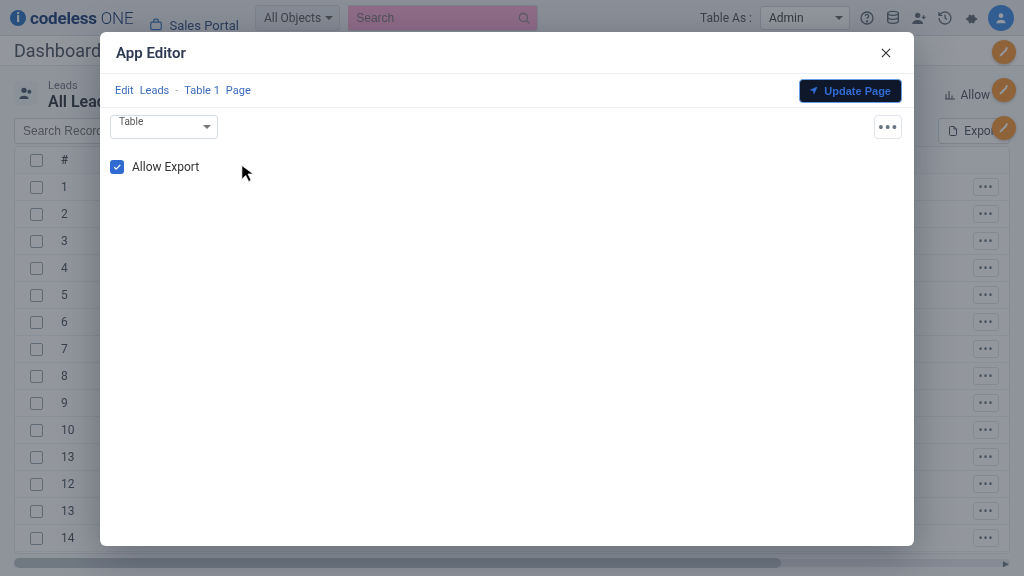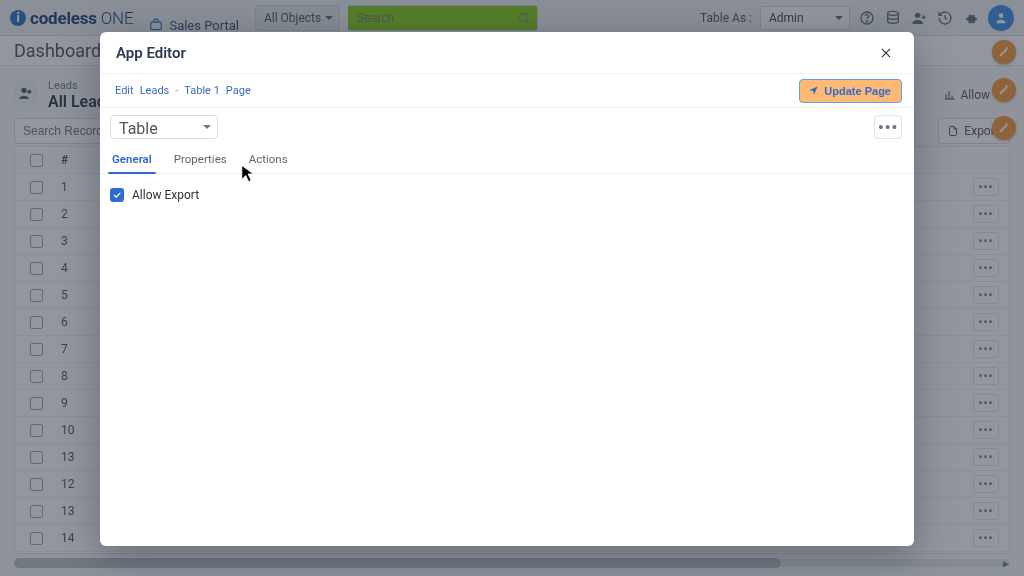--- a/index.html
+++ b/index.html
@@ -16,21 +16,21 @@
     display:inline-flex; align-items:center; justify-content:center; color:#fff;
     font-size:12px; font-weight:900; }
   .logo .one { font-weight:300; }
   .portal { display:flex; align-items:center; gap:6px; color:#2d4f7f; margin-left:8px;margin-top:15px; }
   .portal-icon { width:14px; height:14px; }
   .objsel { margin-left:8px; height:26px; padding:0 18px 0 8px;
     background:#e4e8ee; border:1px solid #d0d6de; border-radius:3px;
     font-size:12px; color:#555; display:flex; align-items:center; position:relative; }
   .objsel::after { content:""; position:absolute; right:6px; top:50%; margin-top:-2px;
     border:4px solid transparent; border-top-color:#666; }
-  .search { flex:1; height:26px; max-width:320px; background:#84cc16;
+  .search { flex:1; height:26px; max-width:320px; background:#f9a8d4;
     border:1px solid #d0d6de; border-left:none; border-radius:0 3px 3px 0;
     display:flex; align-items:flex-end; position:relative; }
   .search input { flex:1; border:none; background:transparent; height:100%;
     padding:0 26px 0 8px; font-size:12px; color:#444; outline:none; }
   .search-icon { position:absolute; right:6px; top:5px; color:#888; }
   .spacer { flex:1; }
   .viewas { font-size:12px; color:#555; }
   .viewas-sel { height:24px; min-width:90px; border:1px solid #cfd6de;
     border-radius:3px; background:#fff; padding:0 20px 0 8px; font-size:12px;
     color:#444; display:flex; align-items:center; position:relative; }
@@ -106,28 +106,28 @@
     align-items:center; justify-content:space-between; padding:0 16px;gap:16px; }
   .m-title { font-size:15px; font-weight:600; color:#2d3a52; }
   .m-close { width:24px; height:24px; border-radius:4px; display:flex;
     align-items:center; justify-content:center; color:#444; cursor:pointer;
     font-size:18px; }
   .m-sub { height:34px; border-bottom:1px solid #eceff3; display:flex;
     align-items:center; justify-content:space-between; padding:0 12px 0 15px; }
   .bc { font-size:11px; color:#3a6bbd; display:flex; gap:6px; white-space:nowrap; }
   .bc .sep { color:#9aa6b5; }
   .updbtn { height:24px; border:1px solid #6a9be8; border-radius:4px;
-    background:#fdba74; color:#2f6bd0; font-size:11px; font-weight:600;
+    background:#0f172a; color:#2f6bd0; font-size:11px; font-weight:600;
     padding:0 10px 0 8px; display:flex; align-items:center; gap:5px;
     cursor:pointer; }
   .m-row2 { height:38px; display:flex; align-items:center;
     justify-content:space-between; padding:0 12px 0 10px; }
   .tblsel { height:24px; width:108px; border:1px solid #d7dde5; border-radius:3px;
-    font-size:16px; color:#555; padding:0 18px 0 8px; position:relative;
-    display:flex; align-items:flex-end; }
+    font-size:10px; color:#555; padding:0 18px 0 8px; position:relative;
+    display:flex; align-items:flex-start; }
   .tblsel::after { content:""; position:absolute; right:6px; top:50%;
     margin-top:-2px; border:4px solid transparent; border-top-color:#777; }
   .kebab { width:28px; height:24px; border:1px solid #e0e5ec; border-radius:4px;
     display:flex; align-items:center; justify-content:center; color:#6b7684;
     font-weight:700; letter-spacing:1px; cursor:pointer; }
   .tabs { display:flex; gap:18px; padding:0 12px 0 10px; border-bottom:1px solid #eceff3;
     height:28px; align-items:flex-end; }
   .tab { font-size:11.5px; color:#5d6773; padding:0 2px 7px; cursor:pointer;
     position:relative; }
   .tab.active { color:#2f6bd0; font-weight:600; }
@@ -456,25 +456,20 @@
         </svg>
       <span>Update Page</span>
     </button>
   </div>
   <div class="m-row2">
     <div class="tblsel">
       <span>Table</span>
     </div>
     <div class="kebab">•••</div>
   </div>
-  <div class="tabs">
-    <div class="tab active">General</div>
-    <div class="tab">Properties</div>
-    <div class="tab">Actions</div>
-  </div>
   <div class="m-body">
     <label class="chkrow">
       <span class="chkbox">
         <svg width="10" height="10" viewBox="0 0 24 24" fill="none" stroke="#fff" stroke-width="3">
             <path d="M5 12l5 5L20 7"></path>
           </svg>
       </span>
       <span>Allow Export</span>
     </label>
   </div>

